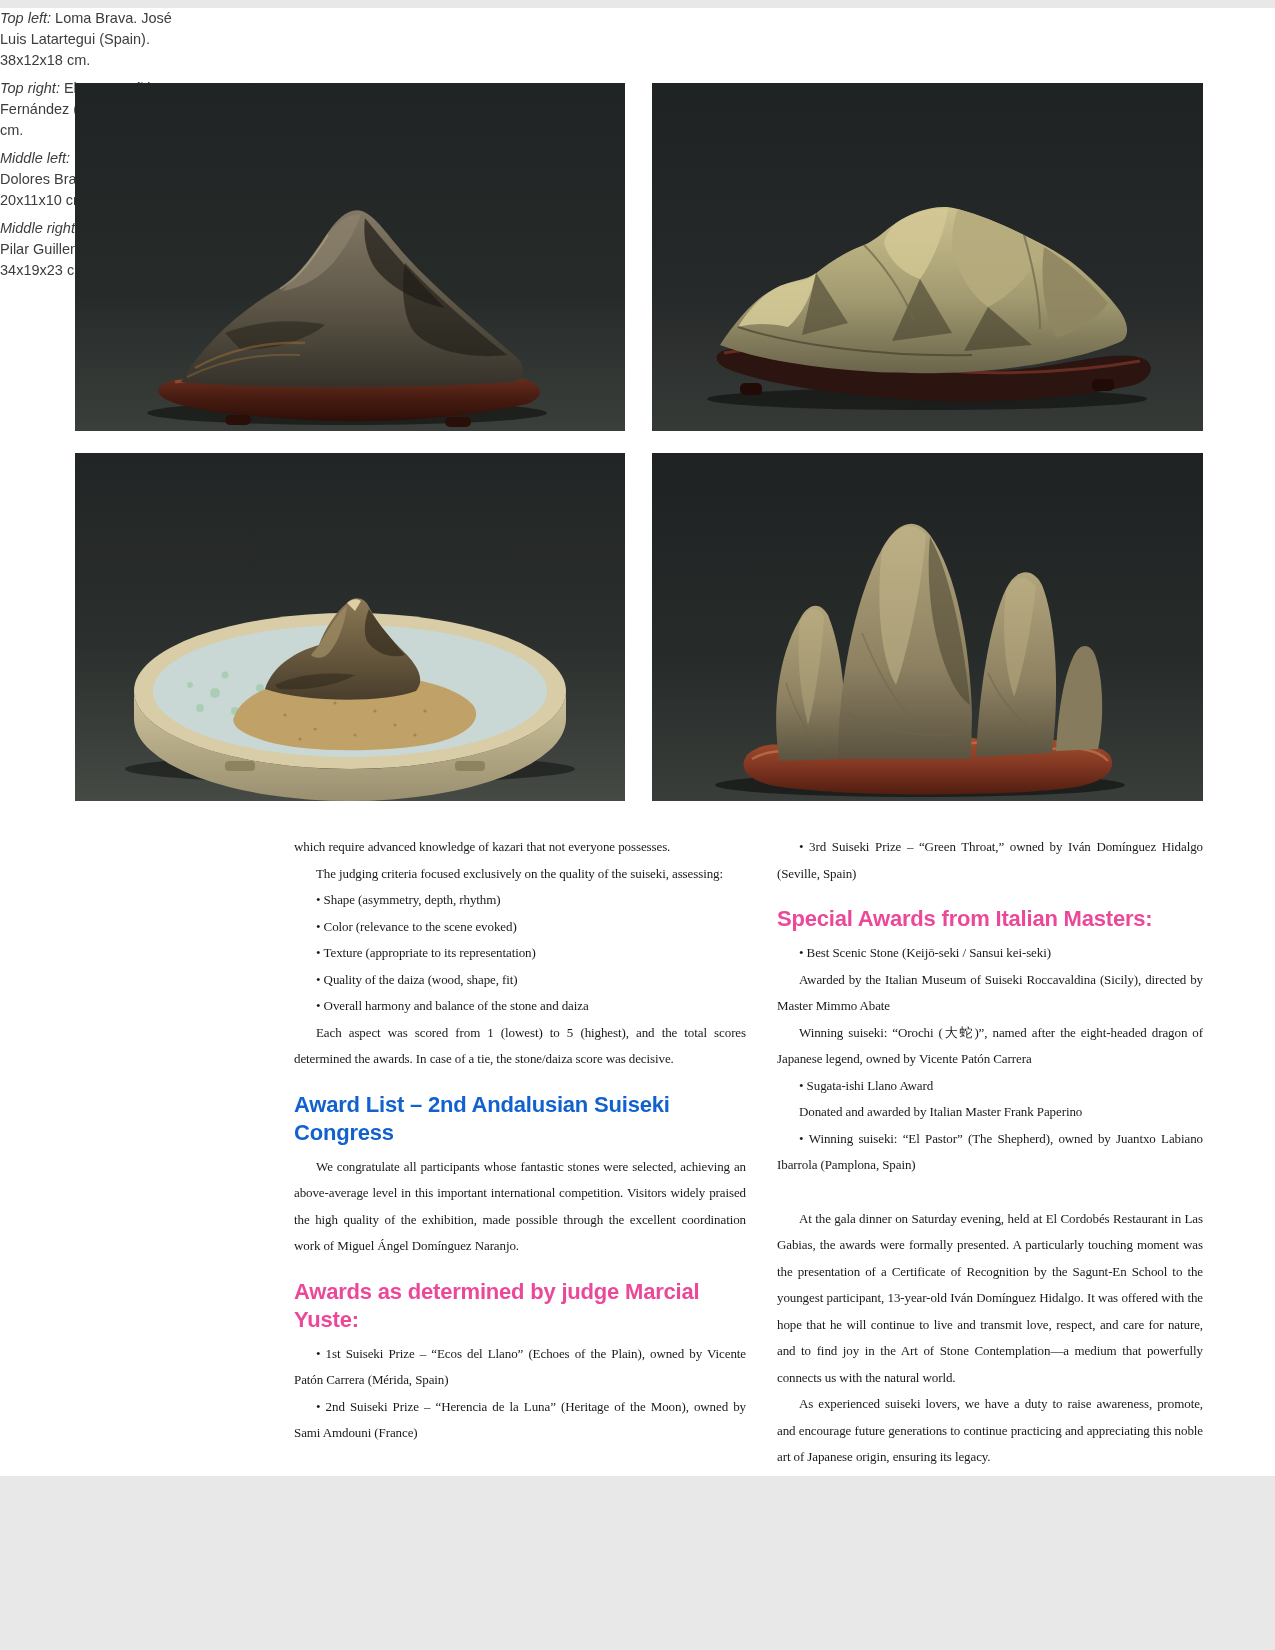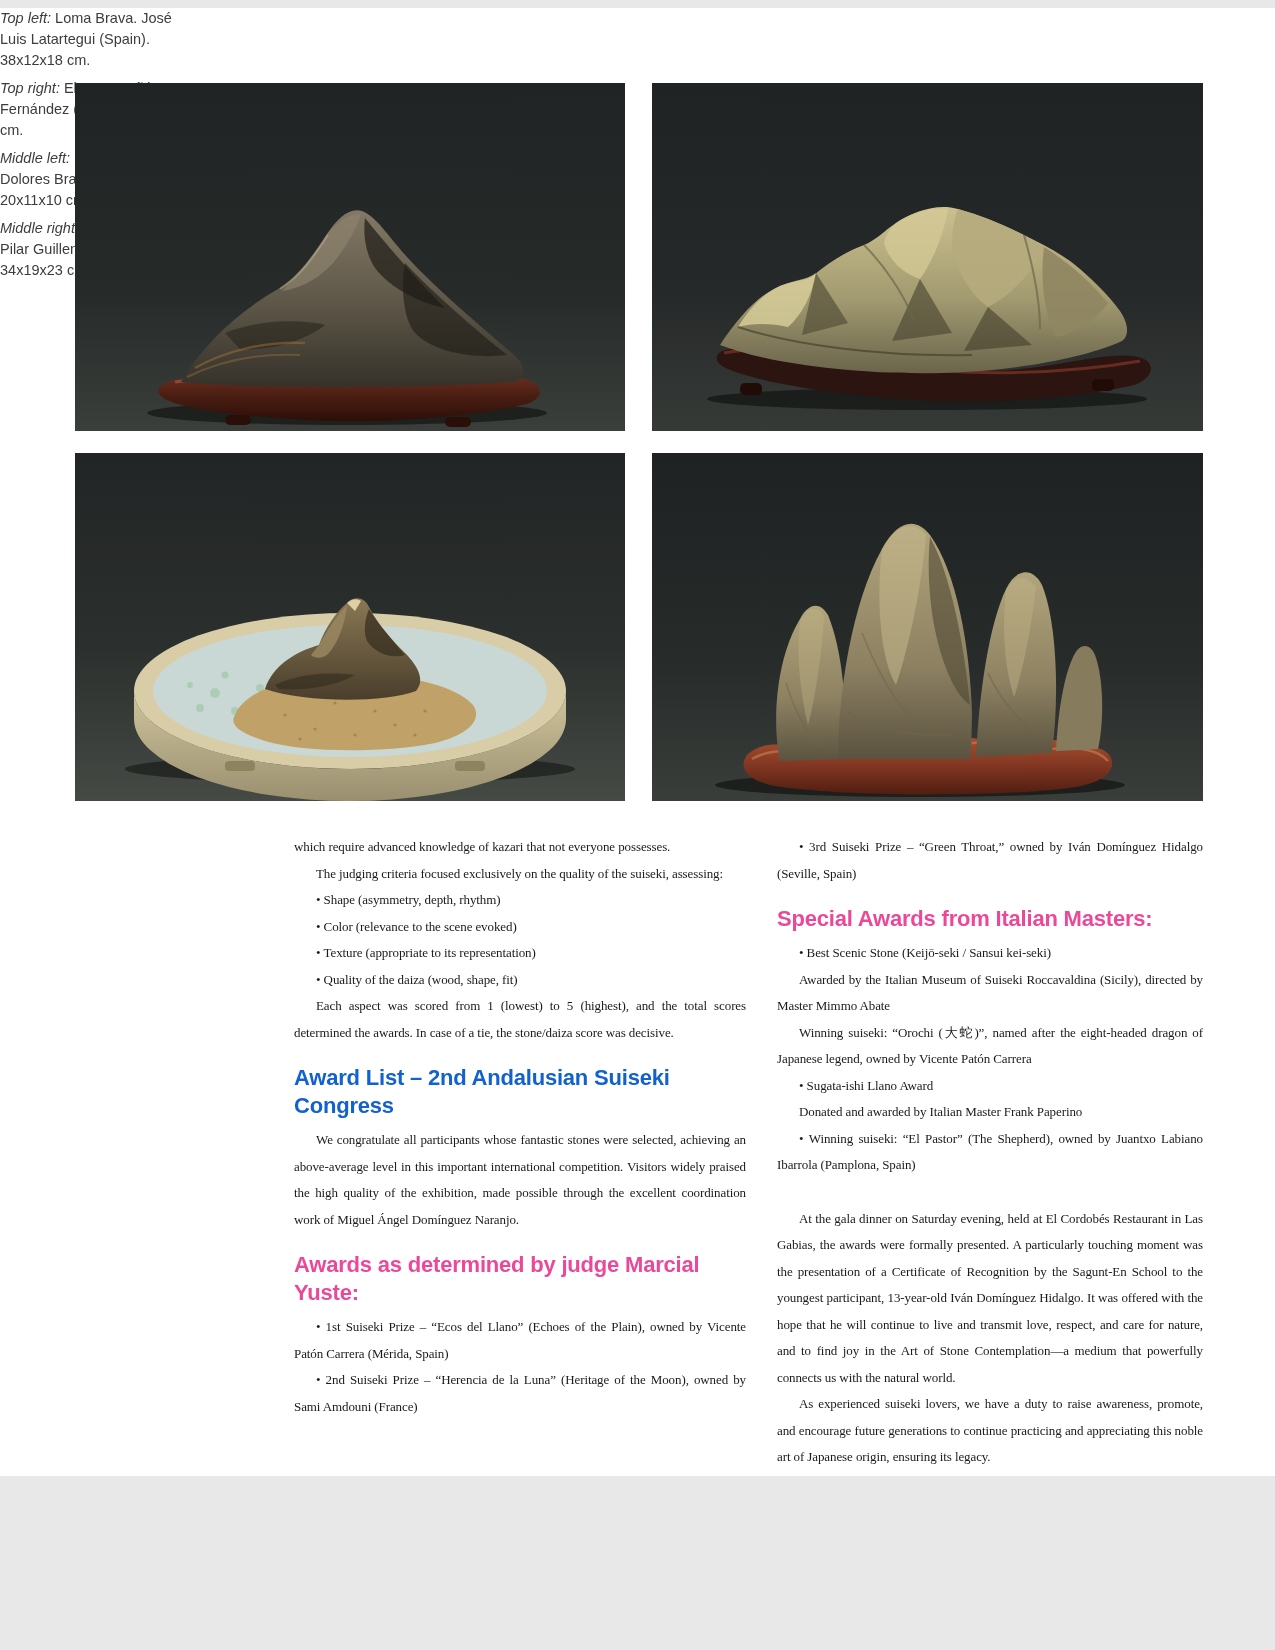--- a/index.html
+++ b/index.html
@@ -217,20 +217,21 @@
     <p class="caption"><span class="cap-label">Middle right:</span><span>Isla Del Dragón. Pilar Guillen (Spain). 34x19x23 cm.</span></p>
   </div>
 
   <div id="col-mid" class="col">
     <p class="body-p">which require advanced knowledge of kazari that not everyone possesses.</p>
     <p class="body-p indent">The judging criteria focused exclusively on the quality of the suiseki, assessing:</p>
     <p class="body-p bullet">Shape (asymmetry, depth, rhythm)</p>
     <p class="body-p bullet">Color (relevance to the scene evoked)</p>
     <p class="body-p bullet">Texture (appropriate to its representation)</p>
     <p class="body-p bullet">Quality of the daiza (wood, shape, fit)</p>
+    <p class="body-p bullet">Overall harmony and balance of the stone and daiza</p>
     <p class="body-p indent">Each aspect was scored from 1 (lowest) to 5 (highest), and the total scores determined the awards. In case of a tie, the stone/daiza score was decisive.</p>
     <h2 class="section h-blue">Award List – 2nd Andalusian Suiseki Congress</h2>
     <p class="body-p indent">We congratulate all participants whose fantastic stones were selected, achieving an above-average level in this important international competition. Visitors widely praised the high quality of the exhibition, made possible through the excellent coordination work of Miguel Ángel Domínguez Naranjo.</p>
     <h2 class="section h-cyan">Awards as determined by judge Marcial Yuste:</h2>
     <p class="body-p bullet">1st Suiseki Prize – “Ecos del Llano” (Echoes of the Plain), owned by Vicente Patón Carrera (Mérida, Spain)</p>
     <p class="body-p bullet">2nd Suiseki Prize – “Herencia de la Luna” (Heritage of the Moon), owned by Sami Amdouni (France)</p>
   </div>
 
   <div id="col-right" class="col">
     <p class="body-p bullet">3rd Suiseki Prize – “Green Throat,” owned by Iván Domínguez Hidalgo (Seville, Spain)</p>

